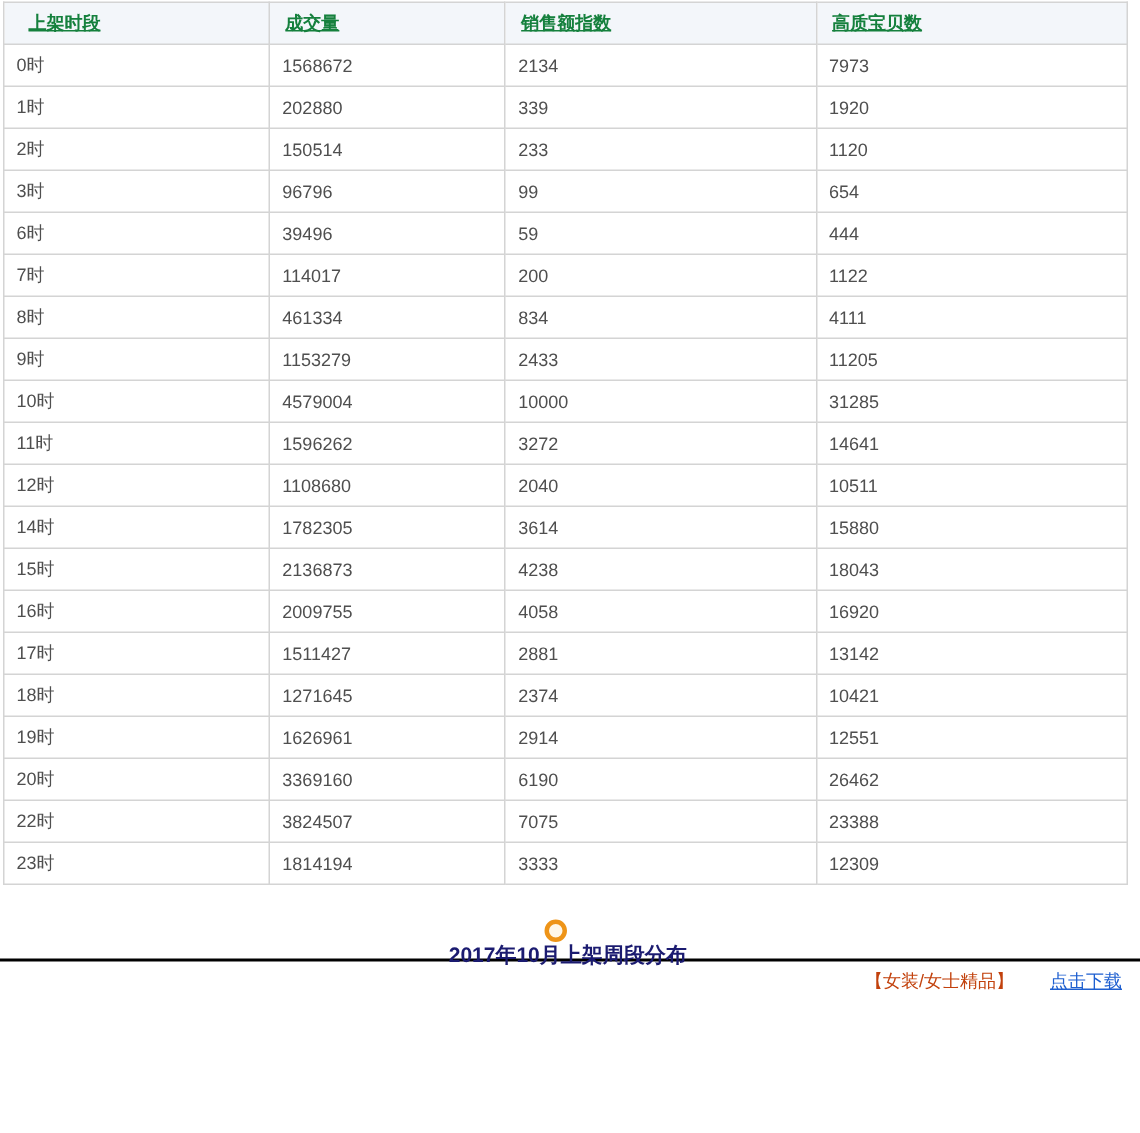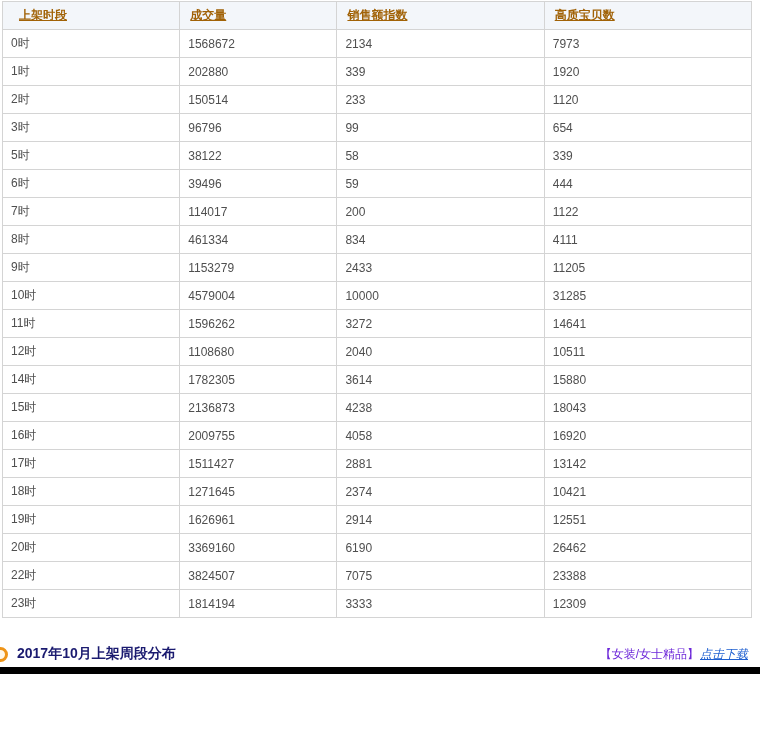--- a/index.html
+++ b/index.html
@@ -35,34 +35,35 @@
     padding: 0 4px 0 8px;
     overflow: hidden;
     white-space: nowrap;
   }
   table.data-table th {
     background: #f3f6fa;
     padding-left: 10px;
   }
   table.data-table th:first-child { padding-left: 16px; }
   .th-link {
-    color: #a16207;
+    color: #15803d;
     font-weight: bold;
     text-decoration: underline;
     cursor: pointer;
   }
   table.data-table td { color: #4f4f4f; }
 
   .footer-bar {
     margin-top: 23px;
     height: 26px;
     display: flex;
     align-items: center;
-    border-bottom: 7px solid #000000;
+    border-bottom: 2px solid #000000;
     padding-right: 12px;
+    flex-direction: column;
   }
   .bullet-icon {
     width: 9px;
     height: 9px;
     border: 3px solid #ee9418;
     border-radius: 50%;
     background: #fff7e8;
     margin-left: -7px;
     flex: 0 0 auto;
   }
@@ -71,27 +72,26 @@
     font-size: 14px;
     font-weight: bold;
     color: #1b1b70;
   }
   .footer-right {
     margin-left: auto;
     display: flex;
     align-items: center;
     font-size: 12px;
   }
-  .category-label { color: #6d28d9; }
+  .category-label { color: #c2410c; }
   .download-link {
-    margin-left: 1px;
+    margin-left: 24px;
     color: #1e5fd0;
     text-decoration: underline;
     cursor: pointer;
-    font-style: italic;
   }
 </style>
 </head>
 <body>
 
 <div class="wrap">
 
   <table class="data-table">
     <colgroup>
       <col class="c1">
@@ -126,26 +126,20 @@
           <td>233</td>
           <td>1120</td>
         </tr>
         <tr>
           <td>3时</td>
           <td>96796</td>
           <td>99</td>
           <td>654</td>
         </tr>
         <tr>
-          <td>5时</td>
-          <td>38122</td>
-          <td>58</td>
-          <td>339</td>
-        </tr>
-        <tr>
           <td>6时</td>
           <td>39496</td>
           <td>59</td>
           <td>444</td>
         </tr>
         <tr>
           <td>7时</td>
           <td>114017</td>
           <td>200</td>
           <td>1122</td>

